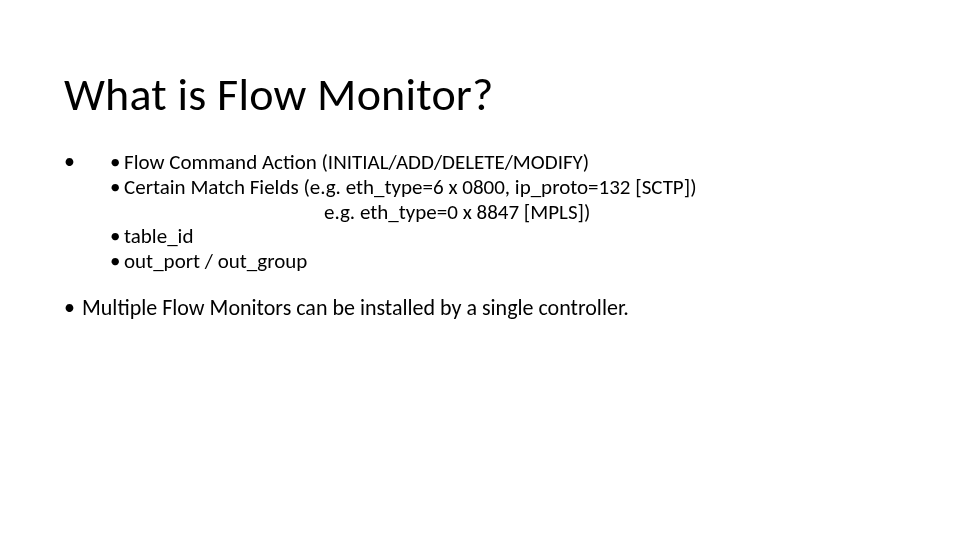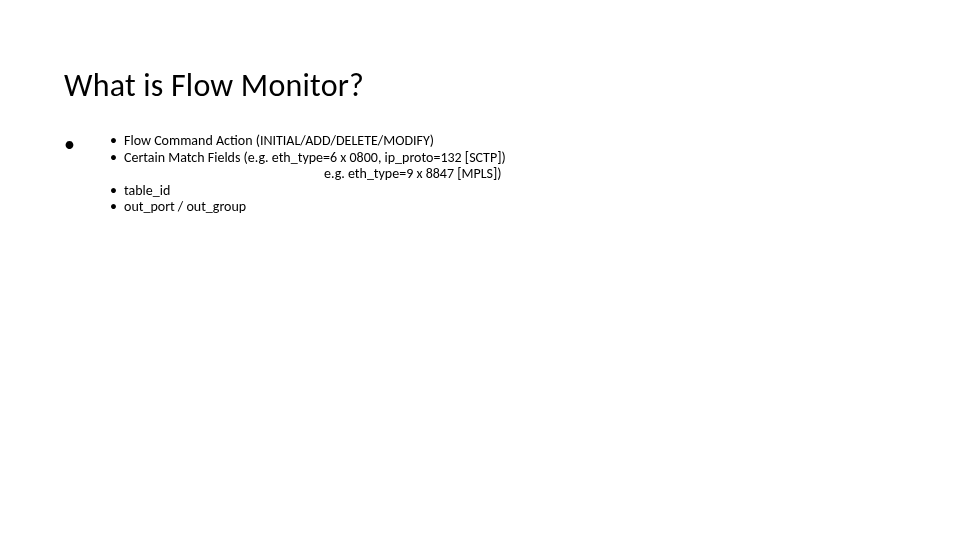--- a/index.html
+++ b/index.html
@@ -9,21 +9,21 @@
     height: 540px;
     background: #ffffff;
     font-family: "Calibri", "Segoe UI", Arial, sans-serif;
     color: #000000;
   }
   .slide {
     box-sizing: border-box;
     padding: 48px 64px 32px 64px;
   }
   .title {
-    font-size: 32px;
+    font-size: 46px;
     font-weight: 400;
     margin: 18px 0 28px 0;
     letter-spacing: 0.2px;
   }
   ul.level1 {
     list-style: none;
     margin: 0;
     padding: 0;
     font-size: 22px;
     line-height: 1.12;
@@ -36,21 +36,21 @@
   ul.level1 > li::before {
     content: "•";
     position: absolute;
     left: 0;
     top: 0;
   }
   ul.level2 {
     list-style: none;
     margin: 2px 0 0 0;
     padding: 0 0 0 28px;
-    font-size: 14px;
+    font-size: 21px;
     line-height: 1.18;
   }
   ul.level2 > li {
     position: relative;
     padding-left: 14px;
   }
   ul.level2 > li::before {
     content: "•";
     position: absolute;
     left: 0;
@@ -75,31 +75,34 @@
 
 
     <li>
 
       <ul class="level2">
         <li>
           <span>Flow Command Action (INITIAL/ADD/DELETE/MODIFY)</span>
         </li>
         <li>
           <span>Certain Match Fields (e.g. eth_type=6 x 0800, ip_proto=132 [SCTP])</span>
-          <span class="sub-indent">e.g. eth_type=9 x 8847 [MPLS])</span>
+          <span class="sub-indent">e.g. eth_type=0 x 8847 [MPLS])</span>
         </li>
         <li>
           <span>table_id</span>
         </li>
         <li>
           <span>out_port / out_group</span>
         </li>
       </ul>
     </li>
 
   </ul>
 
   <div class="gap"></div>
 
   <ul class="level1">
+    <li>
+      <span>Multiple Flow Monitors can be installed by a single controller.</span>
+    </li>
   </ul>
 
 </div>
 
 </body></html>

